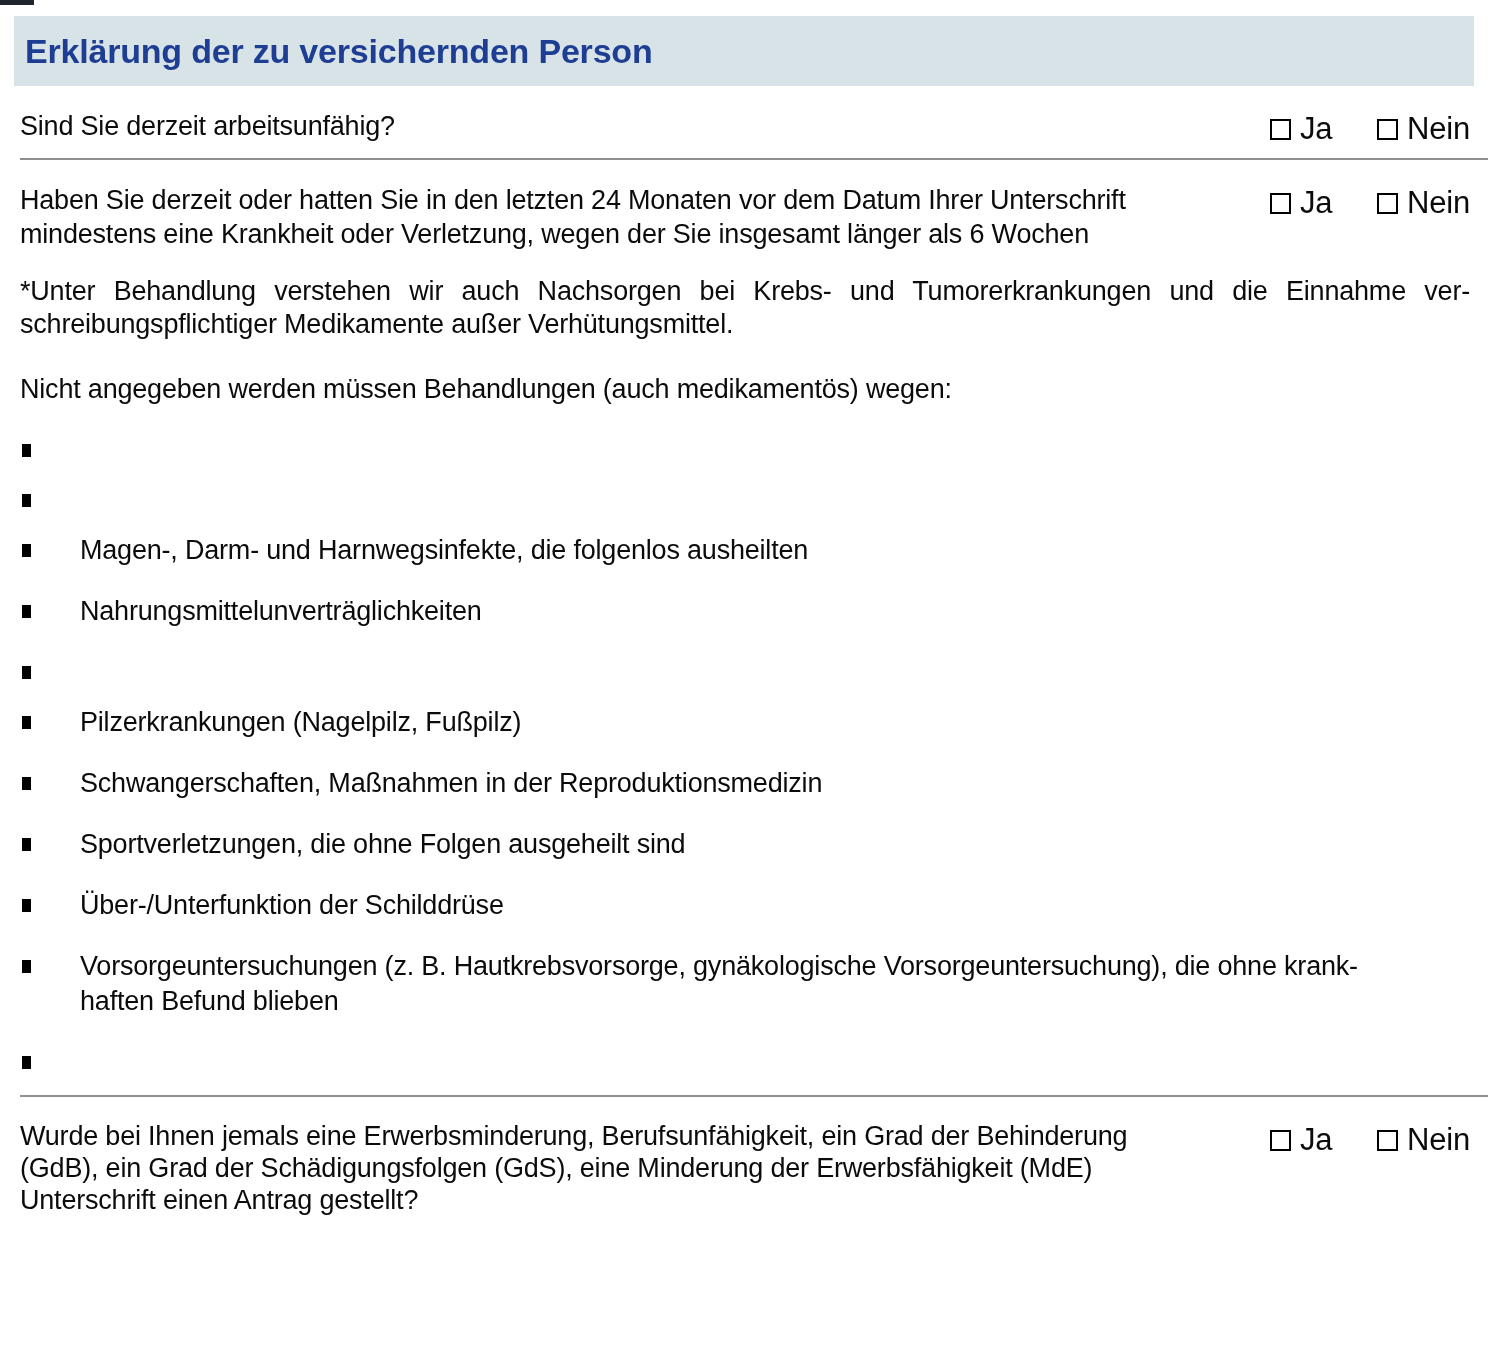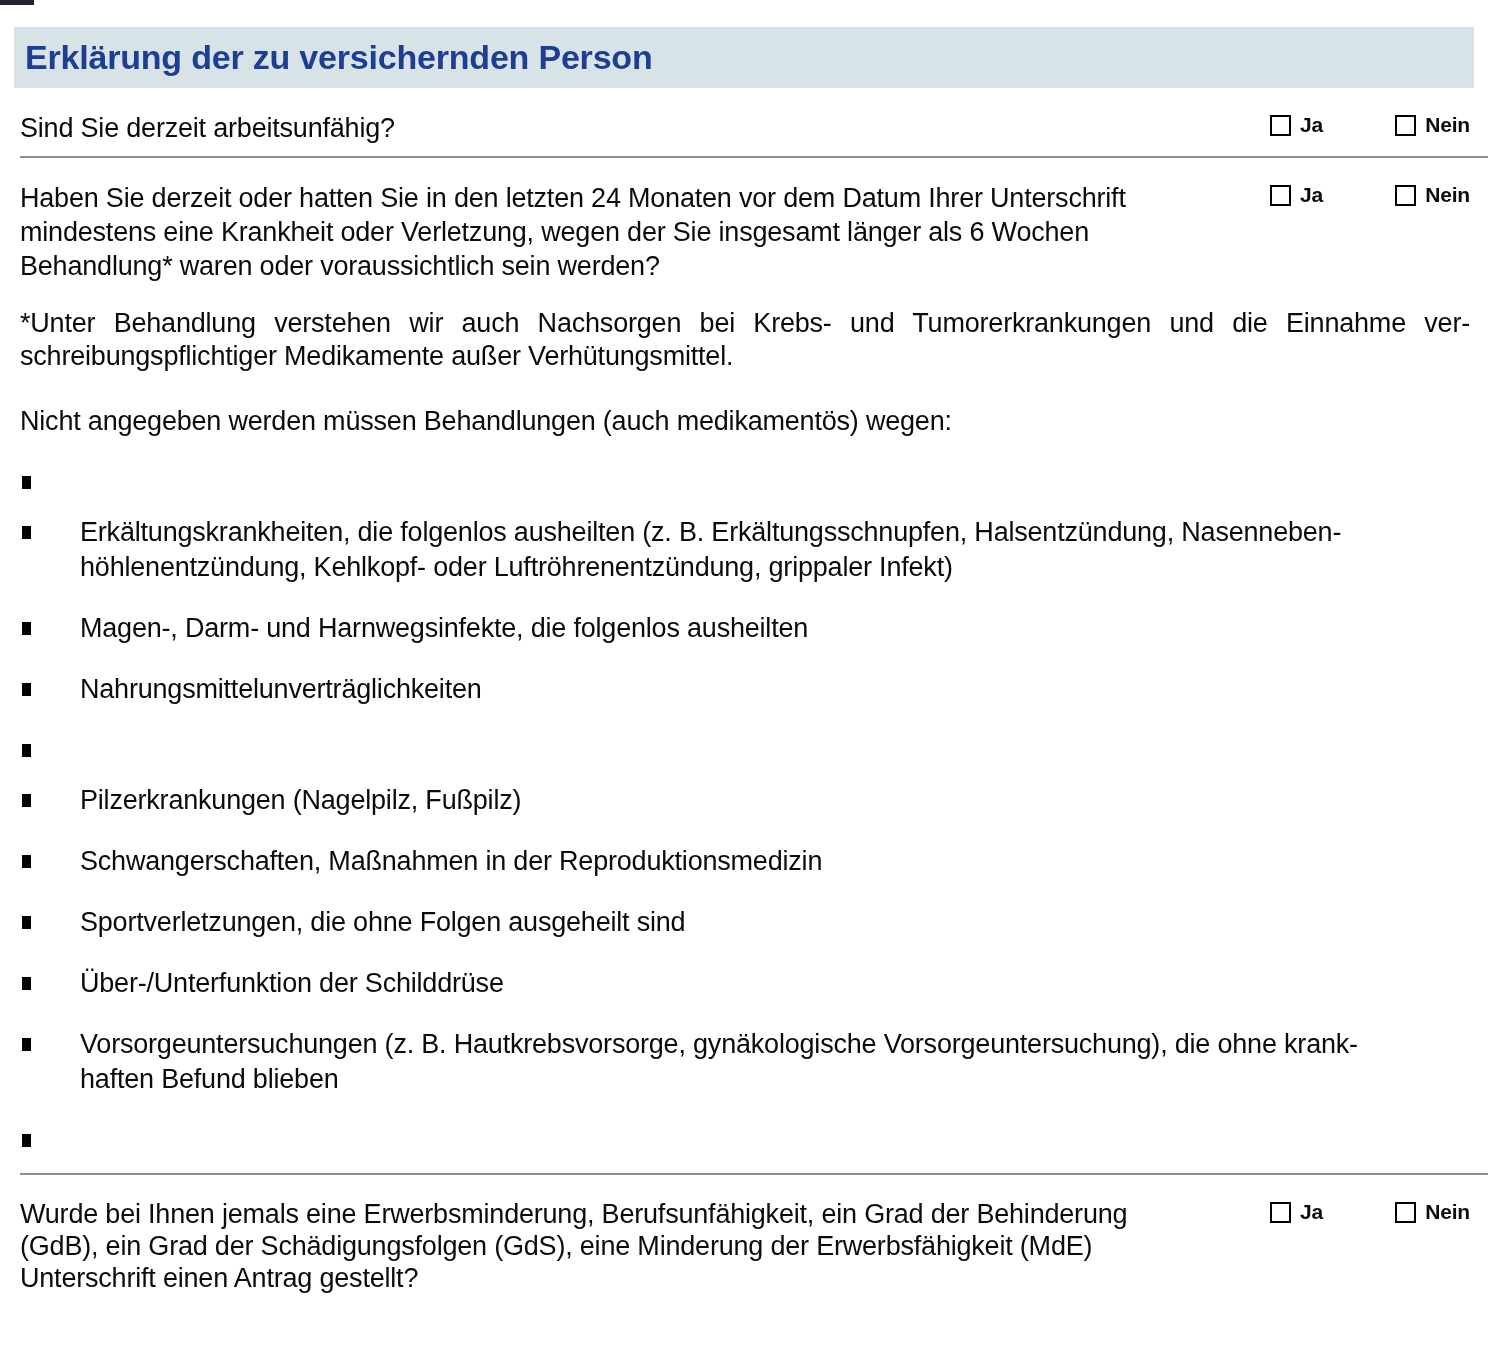--- a/index.html
+++ b/index.html
@@ -11,22 +11,22 @@
     background: #ffffff;
     color: #0b0b0b;
     font-family: "Liberation Sans", "DejaVu Sans", sans-serif;
   }
   .crop-artifact {
     position: absolute; top: 0; left: 0;
     width: 34px; height: 5px;
     background: #20242e;
   }
   .section-header {
-    margin: 27px 34px 0 14px;
-    height: 61px;
+    margin: 16px 34px 0 14px;
+    height: 70px;
     background: #d8e3e7;
     display: flex;
     align-items: center;
   }
   .section-header h1 {
     margin: 0;
     padding-left: 11px;
     font-size: 34px;
     font-weight: bold;
     color: #1d3e93;
@@ -50,22 +50,22 @@
   .answers {
     flex: 0 0 200px;
     width: 200px;
     display: flex;
     justify-content: space-between;
     padding-top: 2px;
   }
   .answer {
     display: inline-flex;
     align-items: center;
-    font-weight: bold;
-    font-size: 21px;
+    font-weight: normal;
+    font-size: 31px;
     letter-spacing: -0.2px;
     text-align: center;
   }
   .checkbox {
     display: inline-block;
     width: 21px; height: 21px;
     border: 2.5px solid #000;
     background: #fff;
     margin-right: 9px;
     cursor: pointer;
@@ -139,21 +139,20 @@
       </span>
     </div>
   </section>
 
   <hr class="sep">
 
   <section class="question-row tight">
     <div class="q-text">
       <div class="line">Haben Sie derzeit oder hatten Sie in den letzten 24 Monaten vor dem Datum Ihrer Unterschrift</div>
       <div class="line">mindestens eine Krankheit oder Verletzung, wegen der Sie insgesamt länger als 6 Wochen</div>
-      <div class="line">Behandlung* waren oder voraussichtlich sein werden?</div>
     </div>
     <div class="answers">
       <span class="answer">
         <span class="checkbox"></span>
         <span>Ja</span>
       </span>
       <span class="answer">
         <span class="checkbox"></span>
         <span>Nein</span>
       </span>
@@ -166,24 +165,20 @@
   </div>
 
   <div class="intro">Nicht angegeben werden müssen Behandlungen (auch medikamentös) wegen:</div>
 
   <ul class="exclusions">
     <li class="exclusion-item">
       <span class="bullet"></span>
     </li>
     <li class="exclusion-item">
       <span class="bullet"></span>
-      <div class="item-text">
-        <div class="line">Erkältungskrankheiten, die folgenlos ausheilten (z. B. Erkältungsschnupfen, Halsentzündung, Nasenneben-</div>
-        <div class="line">höhlenentzündung, Kehlkopf- oder Luftröhrenentzündung, grippaler Infekt)</div>
-      </div>
     </li>
     <li class="exclusion-item">
       <span class="bullet"></span>
       <div class="item-text">
         <div class="line">Magen-, Darm- und Harnwegsinfekte, die folgenlos ausheilten</div>
       </div>
     </li>
     <li class="exclusion-item">
       <span class="bullet"></span>
       <div class="item-text">

